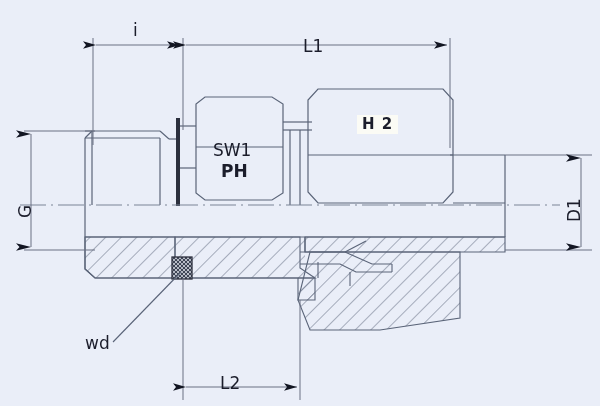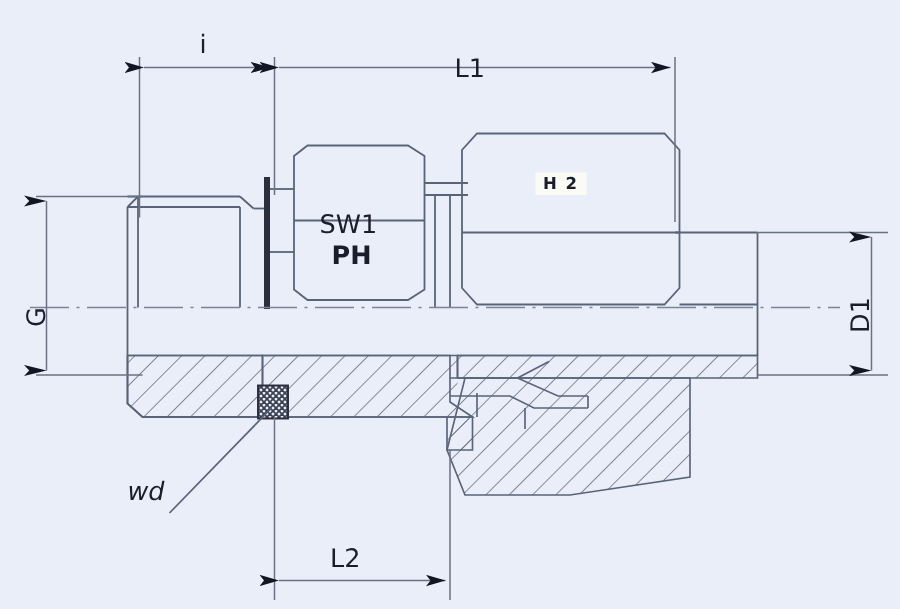--- a/index.html
+++ b/index.html
@@ -28,21 +28,21 @@
     font-family: "DejaVu Sans", sans-serif;
     font-size: 17px;
     color: #1b1d2b;
     white-space: nowrap;
     line-height: 1;
     user-select: none;
   }
   .lbl-boxed {
     background: #fbfbf5;
     padding: 2px 5px;
-    font-size: 11px;
+    font-size: 15px;
     font-weight: bold;
     letter-spacing: 1px;
   }
   .rot {
     transform-origin: left top;
   }
 </style>
 </head>
 <body>
 
@@ -189,27 +189,27 @@
       <g>
         <line x1="113" y1="342" x2="181" y2="272" stroke="#5a6478" stroke-width="1.1"></line>
       </g>
     </g>
   </svg>
 
   <div class="lbl" style="left:133px; top:22px;">i</div>
 
   <div class="lbl" style="left:303px; top:22px;margin-top:16px;">L1</div>
 
-  <div class="lbl" style="left:220px; top:365px;">L2</div>
+  <div class="lbl" style="left:220px; top:375px;">L2</div>
 
   <div class="lbl rot" style="left:17px; top:218px; transform: rotate(-90deg);">G</div>
 
   <div class="lbl rot" style="left:566px; top:222px; transform: rotate(-90deg);">D1</div>
 
-  <div class="lbl" style="left:85px; top:320px;font-style:italic;">wd</div>
+  <div class="lbl" style="left:85px; top:335px;">wd</div>
 
   <div class="lbl" style="left:213px; top:113px;margin-top:29px;">SW1</div>
 
   <div class="lbl" style="left:221px; top:163px;font-weight:bold;">PH</div>
 
   <div class="lbl lbl-boxed" style="left:357px; top:115px;">H 2</div>
 
 </div>
 
 </body></html>

